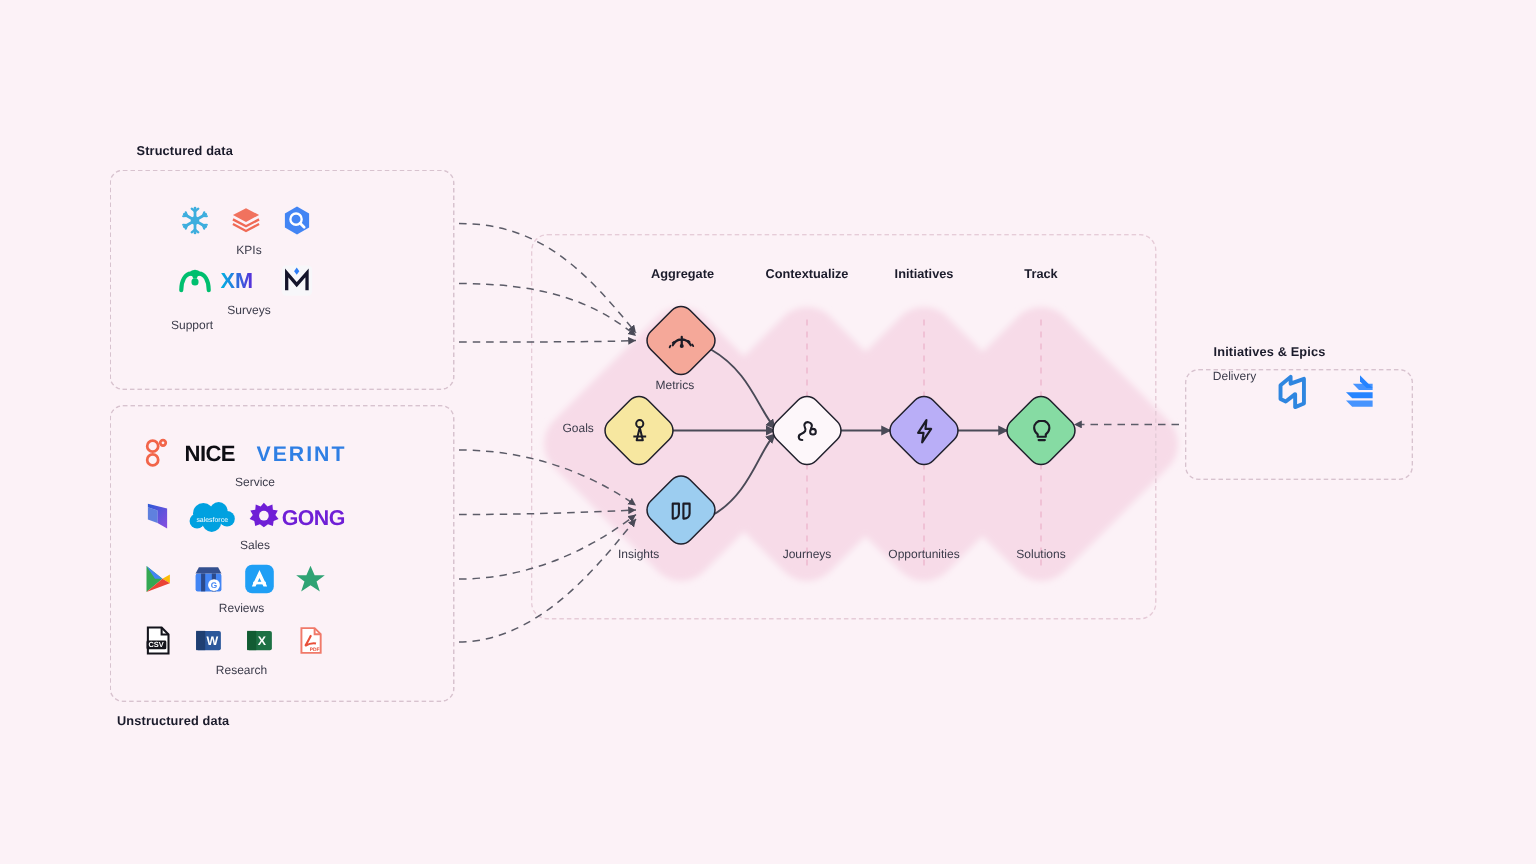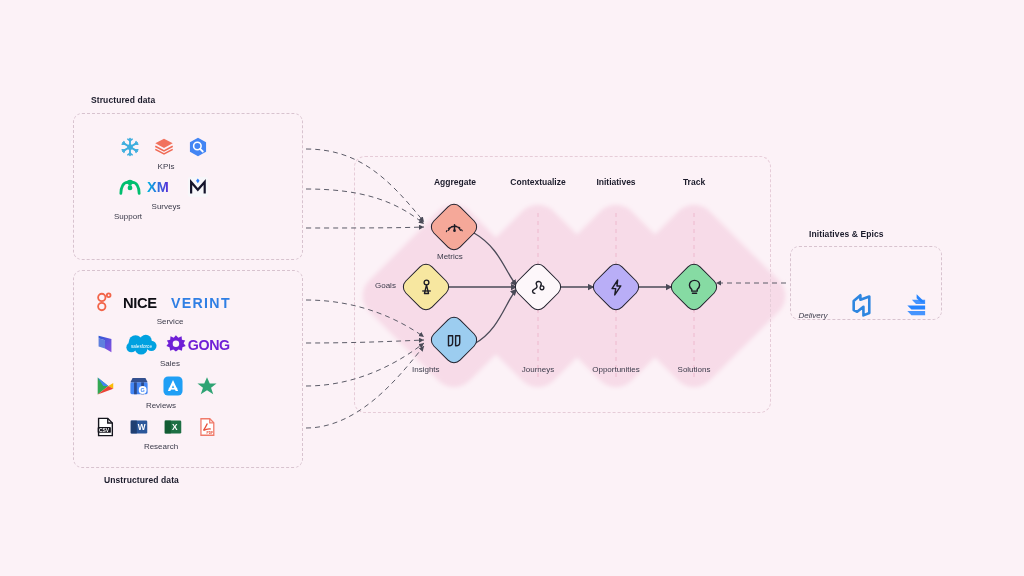--- a/index.html
+++ b/index.html
@@ -16,21 +16,21 @@
   .caption {
     position:absolute;
     font-size:8.5px;
     font-weight:bold;
     color:#1b1b2b;
     letter-spacing:.1px;
     white-space:nowrap;
     padding-left:16px;
   }
   #cap-structured   { left:75px;  top:95px; }
-  #cap-unstructured { left:88px;  top:475px; }
+  #cap-unstructured { left:62px;  top:475px; }
   #cap-initiatives  { left:793px; top:229px; }
 
   
   .srcbox {
     position:absolute;
     border:1.2px dashed #d8c3cf;
     border-radius:9px;
     background:transparent;
   }
   #box-structured   { left:73px;  top:113px; width:230px; height:147px; }
@@ -103,23 +103,22 @@
     position:absolute;
     font-size:8px;
     color:#3b3b4a;
     white-space:nowrap;
   }
 
   
   #delivery-inner {
     position:absolute;
     left:790px; top:246px; width:152px; height:74px;
-    display:flex; align-items:flex-end; justify-content:center;
-    gap:19px;
-    font-style:italic;
+    display:flex; align-items:flex-start; justify-content:center;
+    gap:9px;
   }
   #delivery-label { font-size:8px; color:#3b3b4a; white-space:nowrap; }
 </style>
 </head>
 <body>
 
 <div id="stage">
 
   <svg id="backdrop" width="1024" height="576" style="position:absolute;left:0;top:0;">
     <defs>

